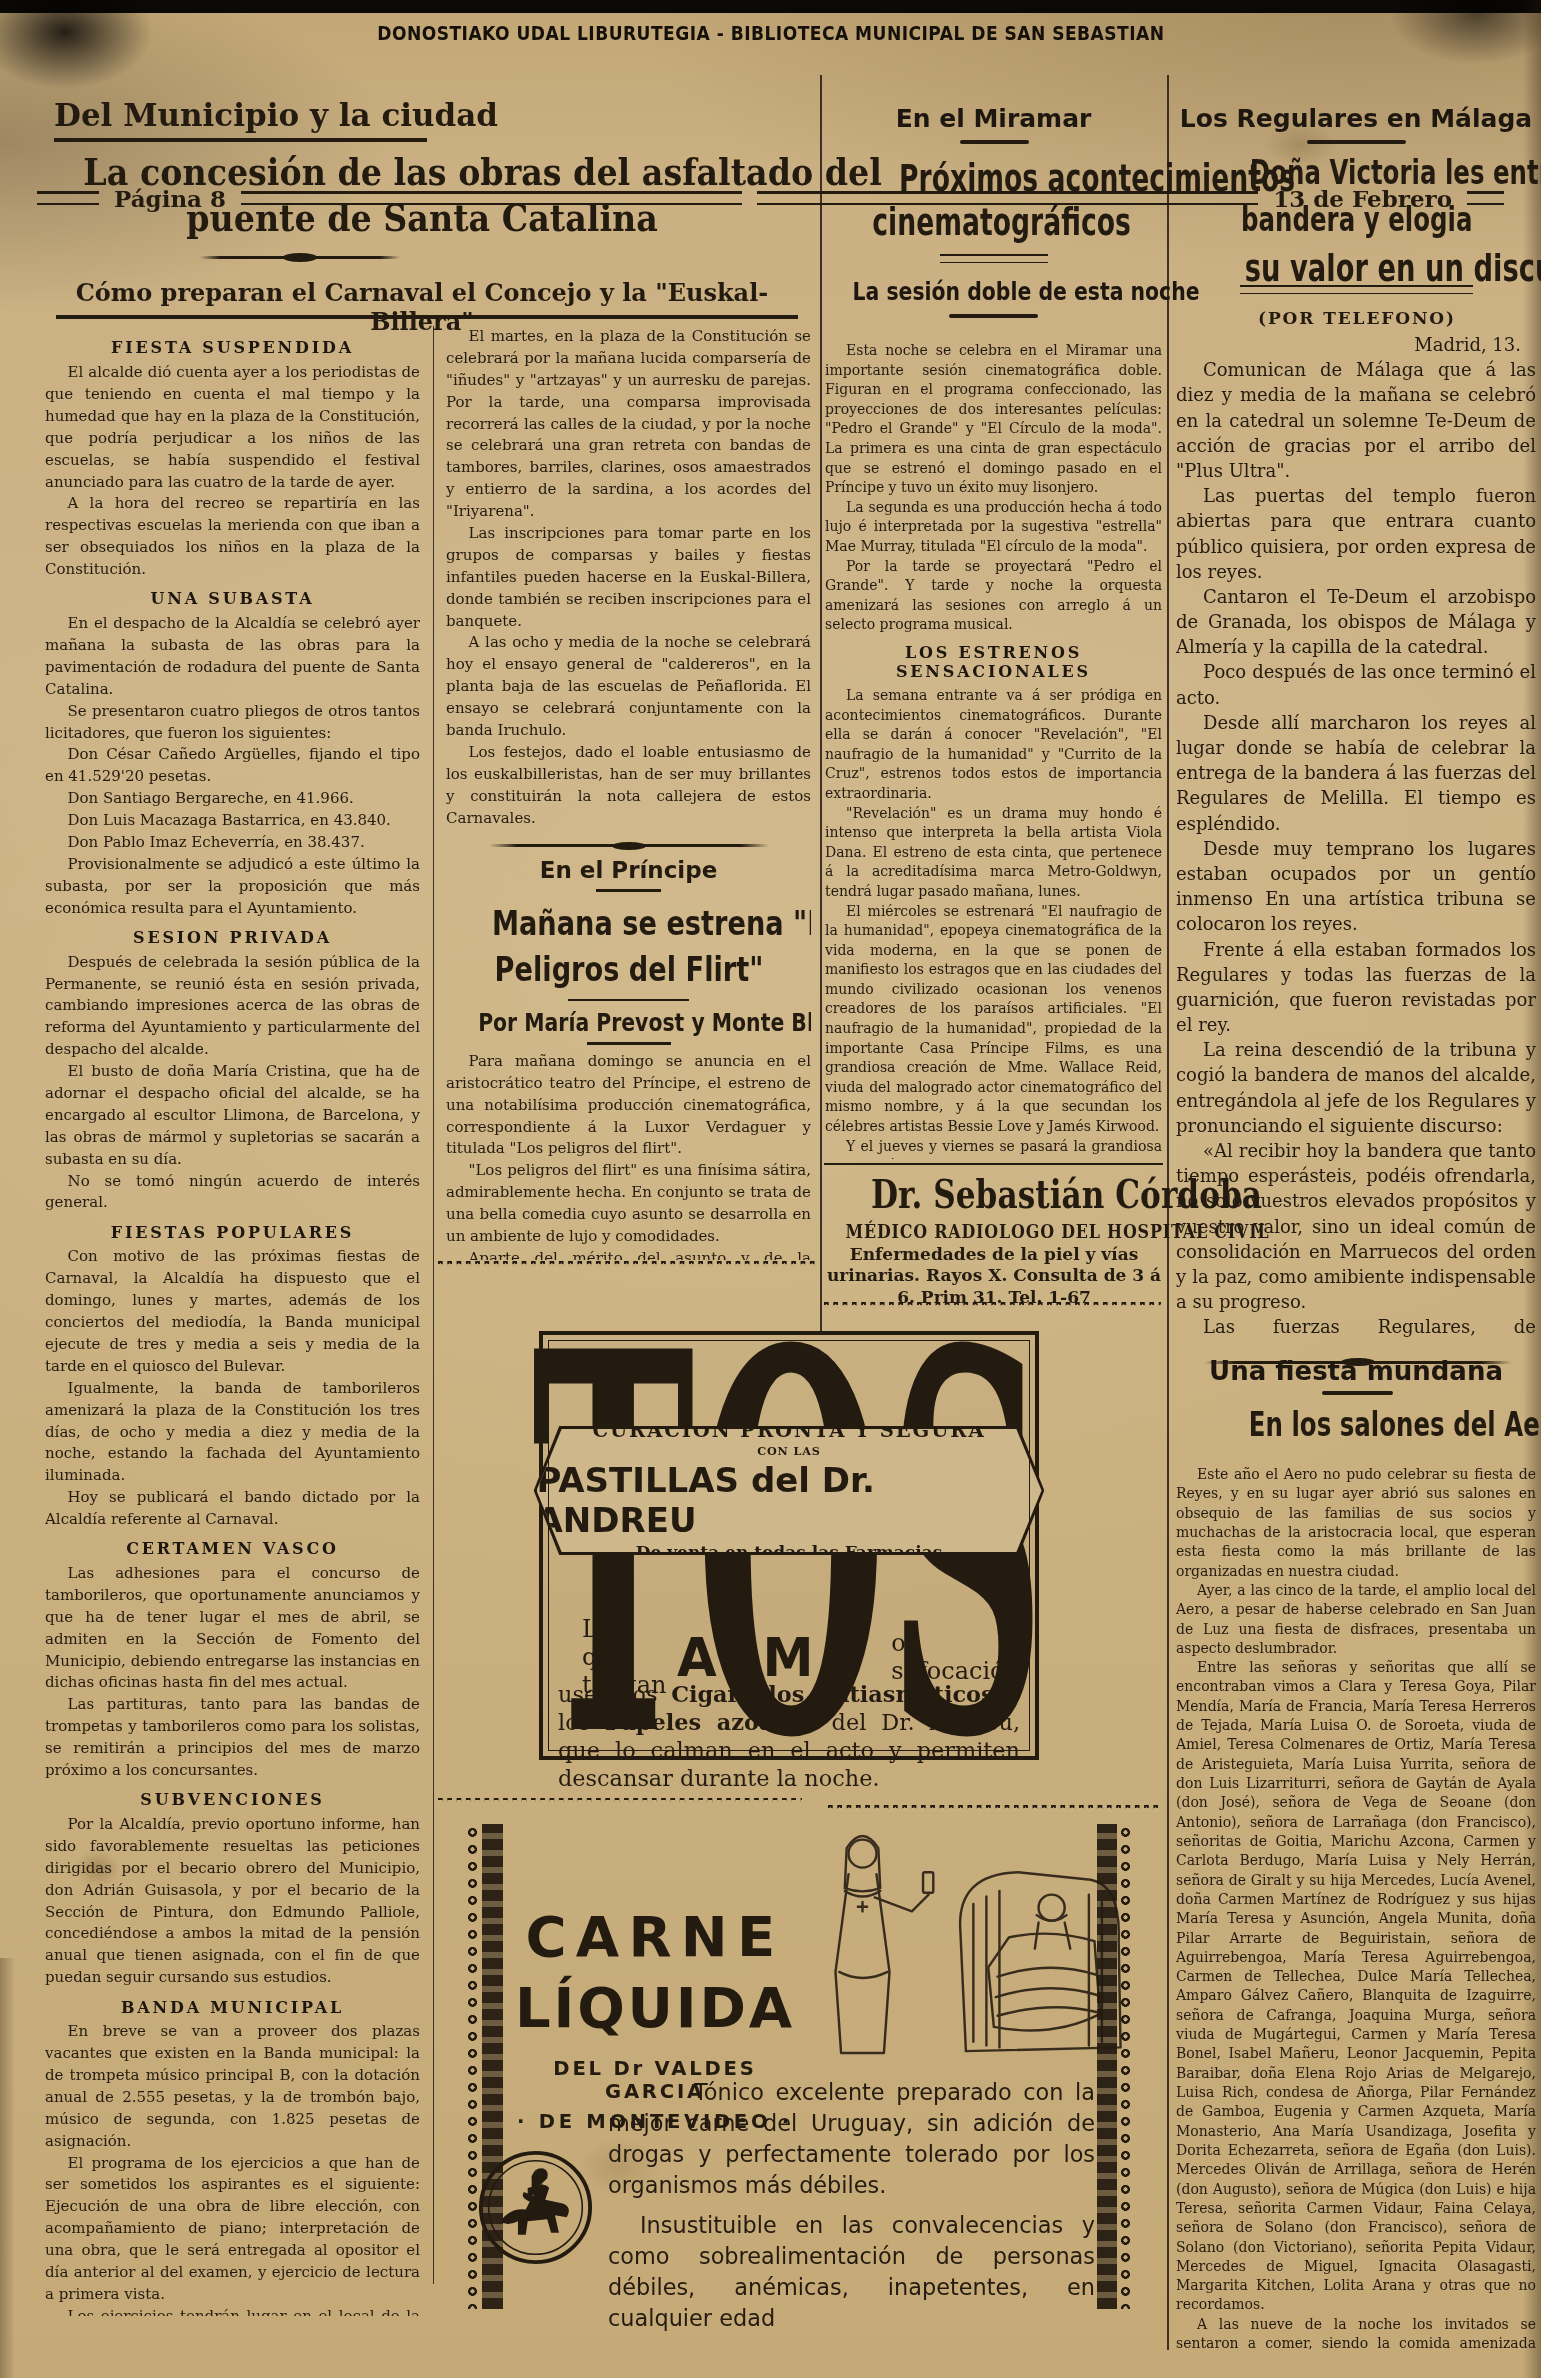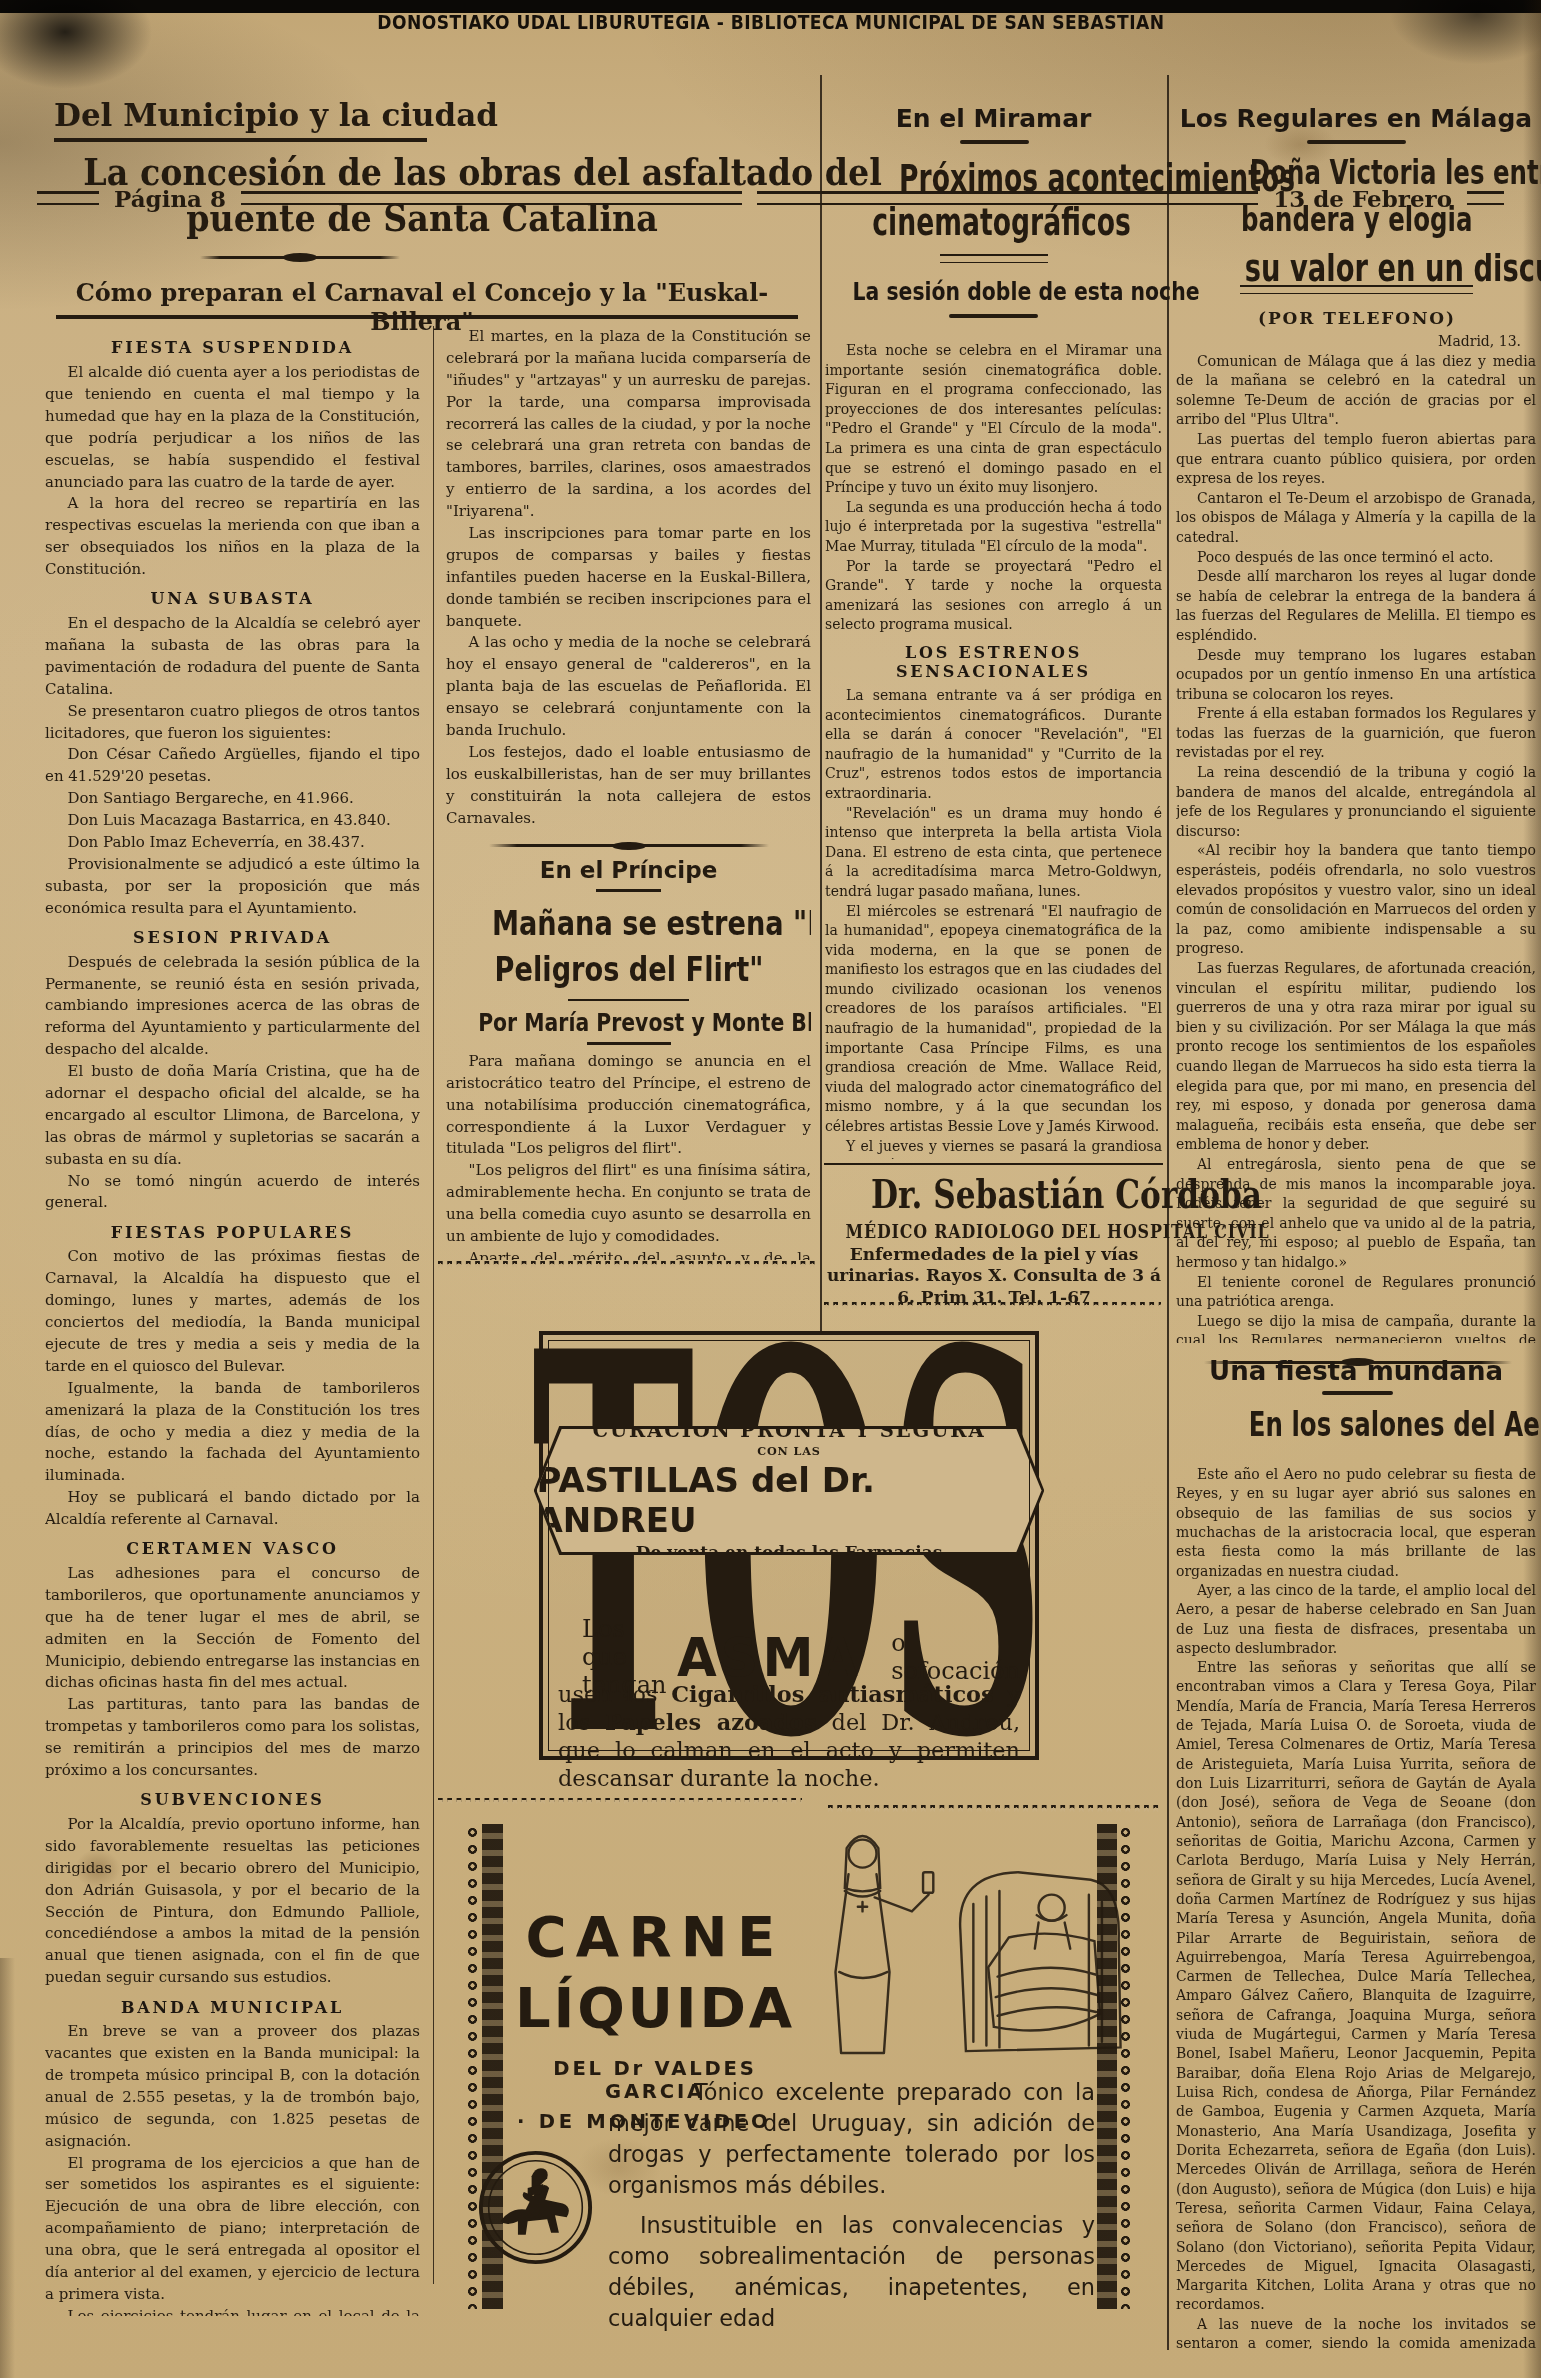--- a/index.html
+++ b/index.html
@@ -13,21 +13,21 @@
   .abs{position:absolute;}
   .ink{background:#241b10;}
   
   .topbar{left:0;top:0;width:1542px;height:13px;background:#0b0906;}
   .corner-tl{left:-56px;top:-47px;width:242px;height:158px;background:radial-gradient(closest-side,rgba(0,0,0,.8),transparent 72%);}
   .corner-tr{right:-56px;top:-56px;width:242px;height:140px;background:radial-gradient(closest-side,rgba(0,0,0,.55),transparent 72%);}
   .edge-r{right:0;top:0;width:18.6px;height:2378px;background:linear-gradient(90deg,transparent,rgba(35,22,8,.38));}
   .edge-l{left:0;top:1958px;width:15px;height:420px;background:linear-gradient(90deg,rgba(35,22,8,.30),transparent);}
   .stain{border-radius:50%;}
   
-  .stamp{left:0;top:12px;width:1542px;text-align:center;font:bold 18.6px "DejaVu Sans",sans-serif;color:#15100a;letter-spacing:0.5px;}
+  .stamp{left:0;top:23px;width:1542px;text-align:center;font:bold 18.6px "DejaVu Sans",sans-serif;color:#15100a;letter-spacing:0.5px;}
   .stamp span{display:inline-block;transform:scaleX(.92);white-space:nowrap;}
   .masthead{left:37px;top:170px;width:1467px;height:56px;display:flex;align-items:center;gap:15px;}
   .mrule{height:8.4px;border-top:3.7px solid #241b10;border-bottom:2.8px solid #241b10;}
   .grow{flex:1;}
   .w1{width:62px;} .w2{width:37px;}
   .mpage,.mdate{font:bold 23px "DejaVu Serif",serif;white-space:nowrap;}
   .mtitle{font:bold italic 32px "DejaVu Serif",serif;white-space:nowrap;letter-spacing:0.9px;}
   
   .vr{width:1.9px;background:rgba(36,27,16,.85);}
   
@@ -74,21 +74,21 @@
   .cord-name{left:822px;top:1171px;width:343px;text-align:center;font:bold 39px "DejaVu Serif",serif;}
   .cord-role{left:822px;top:1221px;width:343px;text-align:center;font:bold 17.7px "DejaVu Serif",serif;letter-spacing:0.9px;}
   .cord-info{left:826px;top:1244px;width:336px;text-align:center;font:bold 17px/1.25 "DejaVu Serif",serif;}
   
   .rg-kicker{left:1176px;top:104px;width:360px;font-size:25px;}
   .rg-krule{left:1307px;top:140px;width:99px;}
   .rg-headline{left:1175px;top:155px;width:364px;text-align:center;font:900 34px/1.0 "DejaVu Sans",sans-serif;}
   .rg-headline .l{display:block;margin-bottom:13px;}
   .rg-dbl{left:1240px;top:285px;width:233px;}
   .rg-byline{left:1175px;top:308px;width:364px;text-align:center;font:bold 17px "DejaVu Serif",serif;letter-spacing:1.9px;}
-  #regulares-body{left:1176px;top:332px;width:360px;height:1011px;overflow:hidden;font-size:14px;line-height:1.4;}
+  #regulares-body{left:1176px;top:332px;width:360px;height:1011px;overflow:hidden;font-size:18px;line-height:1.4;}
   .rg-fancy{left:1204px;top:1343px;width:308px;}
   .ae-kicker{left:1176px;top:1356px;width:360px;font-size:26px;}
   .ae-krule{left:1322px;top:1391px;width:71px;}
   .ae-headline{left:1173px;top:1404px;width:367px;text-align:center;font:900 34px "DejaVu Sans",sans-serif;}
   #aero-body{left:1176px;top:1465px;width:360px;height:884px;overflow:hidden;font-size:14px;line-height:1.38;}
   
   #tos{left:539px;top:1331px;width:492px;height:421px;border:4.7px solid #241b10;background:rgba(0,0,0,.02);}
   #tos::after{content:"";position:absolute;inset:4.7px;border:1.9px solid #241b10;pointer-events:none;}
   .tos-big{position:absolute;inset:0;display:flex;align-items:center;justify-content:center;
     font:900 522px/0.75 "DejaVu Serif",serif;color:#241b10;transform:scaleX(.42);letter-spacing:1.9px;}

